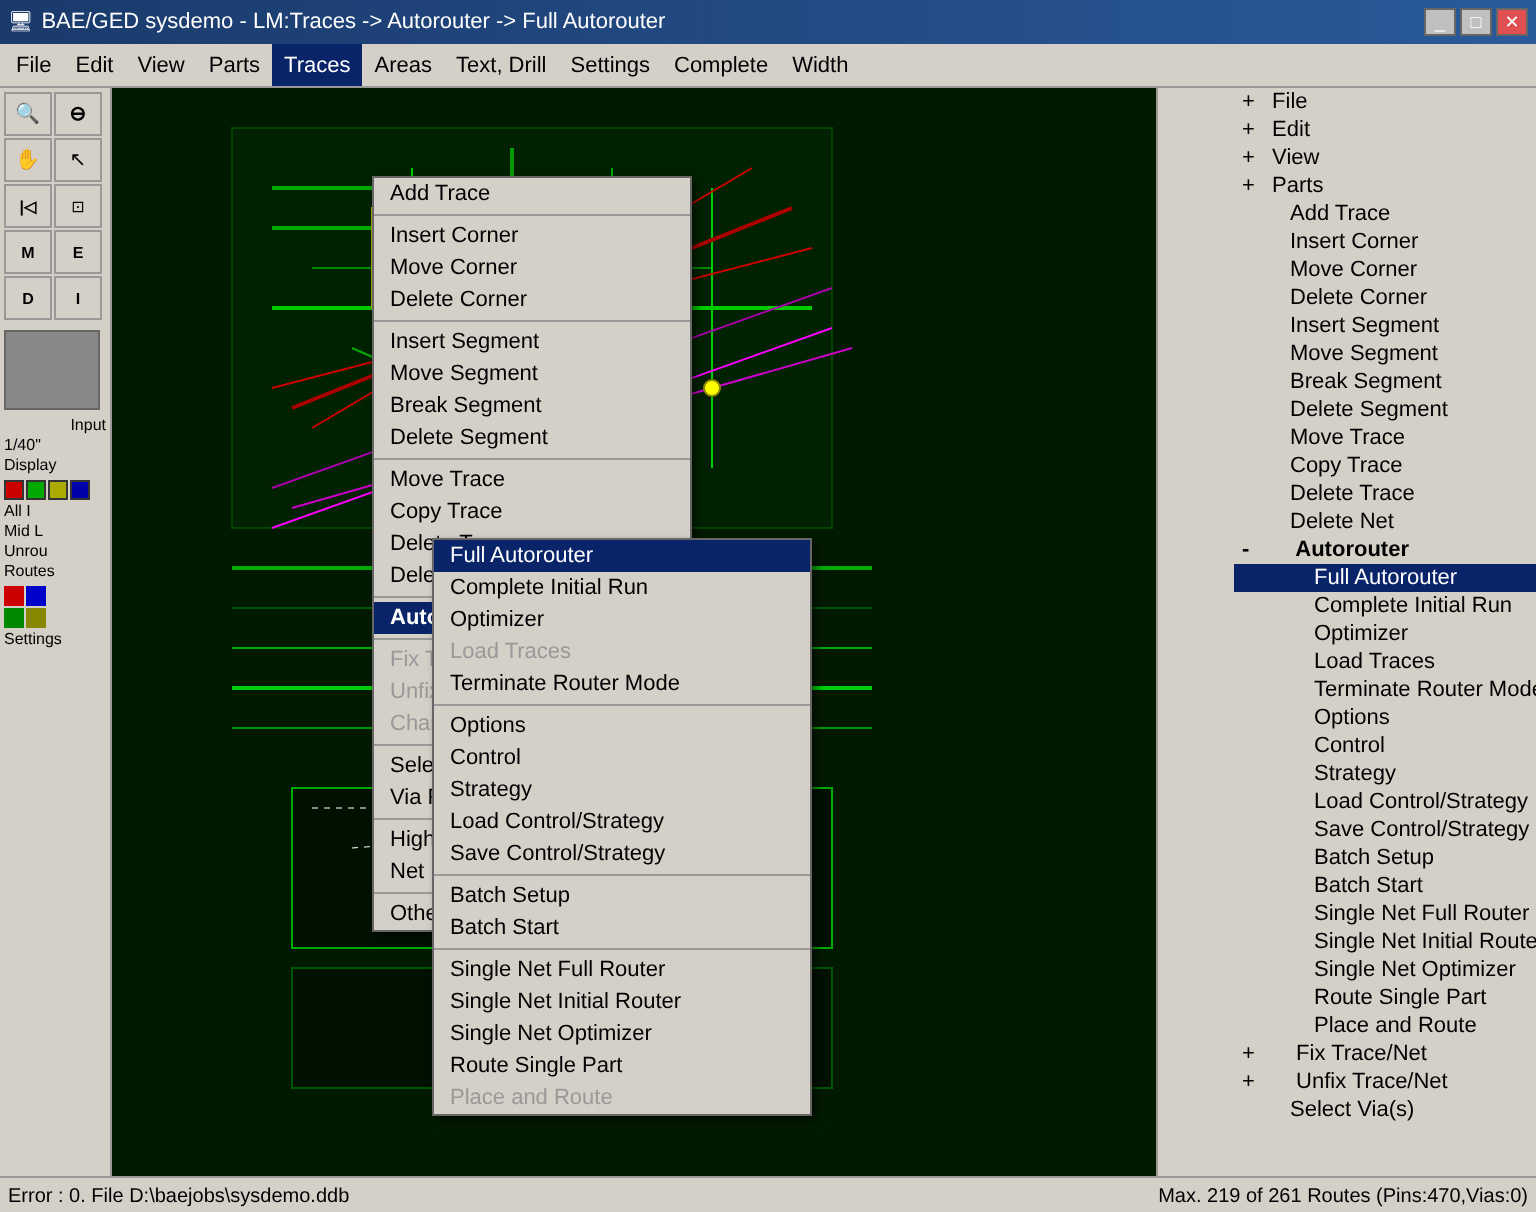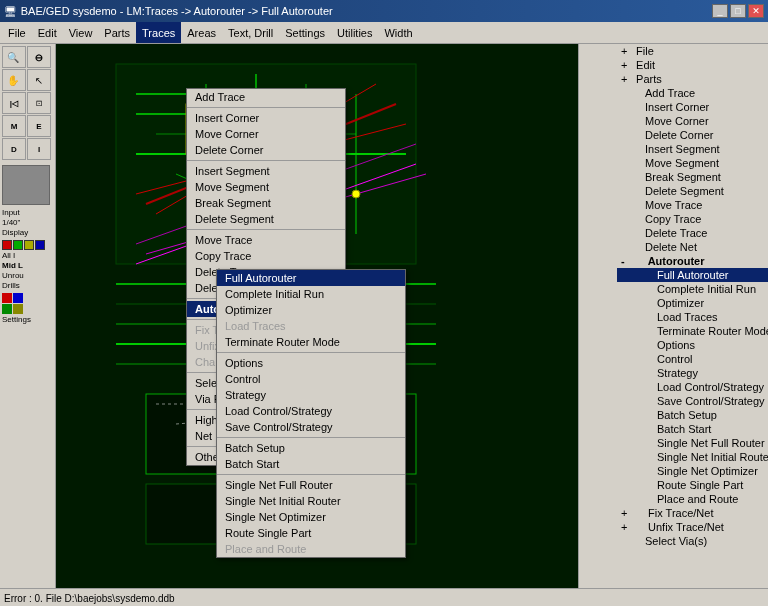--- a/index.html
+++ b/index.html
@@ -180,21 +180,21 @@
 
 <div id="menubar">
   <div class="menu-item">File</div>
   <div class="menu-item">Edit</div>
   <div class="menu-item">View</div>
   <div class="menu-item">Parts</div>
   <div class="menu-item active">Traces</div>
   <div class="menu-item">Areas</div>
   <div class="menu-item">Text, Drill</div>
   <div class="menu-item">Settings</div>
-  <div class="menu-item">Utilities</div>
+  <div class="menu-item">Complete</div>
   <div class="menu-item">Width</div>
 </div>
 
 <div id="main-layout" style="display:flex;height:544px;position:relative;">
 
   <div id="left-toolbar" style="width:56px;background:#d4d0c8;border-right:1px solid #999;display:flex;flex-direction:column;padding:2px;gap:1px;overflow:hidden;">
     <div class="toolbar-row">
       <div class="tb-btn" style="font-size:10px;">🔍</div>
       <div class="tb-btn" style="font-size:10px;font-weight:bold;">⊖</div>
     </div>
@@ -208,36 +208,36 @@
     </div>
     <div class="toolbar-row">
       <div class="tb-btn" style="font-size:8px;font-weight:bold;">M</div>
       <div class="tb-btn" style="font-size:8px;font-weight:bold;">E</div>
     </div>
     <div class="toolbar-row">
       <div class="tb-btn" style="font-size:8px;font-weight:bold;">D</div>
       <div class="tb-btn" style="font-size:8px;font-weight:bold;">I</div>
     </div>
     <div style="margin-top:4px;border:1px solid #666;width:48px;height:40px;background:#888;"></div>
-    <div style="margin-top:2px;font-size:8px;color:#000;text-align:left;">Input</div>
+    <div style="margin-top:2px;font-size:8px;color:#000;text-align:right;">Input</div>
     <div style="font-size:8px;color:#000;">1/40"</div>
     <div style="font-size:8px;color:#000;">Display</div>
 
     <div style="margin-top:2px;display:flex;flex-direction:column;gap:0px;">
       <div style="display:flex;gap:1px;">
         <div style="width:10px;height:10px;background:#c00;border:1px solid #333;"></div>
         <div style="width:10px;height:10px;background:#0a0;border:1px solid #333;"></div>
         <div style="width:10px;height:10px;background:#aa0;border:1px solid #333;"></div>
         <div style="width:10px;height:10px;background:#00a;border:1px solid #333;"></div>
       </div>
     </div>
     <div style="font-size:8px;color:#000;">All I</div>
-    <div style="font-size:8px;color:#000;font-weight:bold;">Mid L</div>
+    <div style="font-size:8px;color:#000;">Mid L</div>
     <div style="font-size:8px;color:#000;">Unrou</div>
-    <div style="font-size:8px;color:#000;">Drills</div>
+    <div style="font-size:8px;color:#000;">Routes</div>
 
     <div style="margin-top:2px;display:flex;gap:1px;">
       <div style="width:10px;height:10px;background:#c00;"></div>
       <div style="width:10px;height:10px;background:#00c;"></div>
     </div>
     <div style="display:flex;gap:1px;">
       <div style="width:10px;height:10px;background:#080;"></div>
       <div style="width:10px;height:10px;background:#880;"></div>
     </div>
     <div style="font-size:8px;color:#000;">Settings</div>
@@ -359,20 +359,21 @@
       <div class="sub-item">Single Net Optimizer</div>
       <div class="sub-item">Route Single Part</div>
       <div class="sub-item disabled">Place and Route</div>
     </div>
 
   </div>
 
   <div id="right-panel" style="width:190px;background:#d4d0c8;border-left:1px solid #999;overflow-y:scroll;font-size:11px;">
     <div class="tree-item"><span class="tree-expand">+</span> File</div>
     <div class="tree-item"><span class="tree-expand">+</span> Edit</div>
+    <div class="tree-item"><span class="tree-expand">+</span> View</div>
     <div class="tree-item"><span class="tree-expand">+</span> Parts</div>
     <div class="tree-item"><span style="display:inline-block;width:24px;"></span>Add Trace</div>
     <div class="tree-item"><span style="display:inline-block;width:24px;"></span>Insert Corner</div>
     <div class="tree-item"><span style="display:inline-block;width:24px;"></span>Move Corner</div>
     <div class="tree-item"><span style="display:inline-block;width:24px;"></span>Delete Corner</div>
     <div class="tree-item"><span style="display:inline-block;width:24px;"></span>Insert Segment</div>
     <div class="tree-item"><span style="display:inline-block;width:24px;"></span>Move Segment</div>
     <div class="tree-item"><span style="display:inline-block;width:24px;"></span>Break Segment</div>
     <div class="tree-item"><span style="display:inline-block;width:24px;"></span>Delete Segment</div>
     <div class="tree-item"><span style="display:inline-block;width:24px;"></span>Move Trace</div>
@@ -399,13 +400,14 @@
     <div class="tree-item"><span style="display:inline-block;width:36px;"></span>Place and Route</div>
     <div class="tree-item"><span style="display:inline-block;width:12px;">+</span><span style="display:inline-block;width:12px;"></span> Fix Trace/Net</div>
     <div class="tree-item"><span style="display:inline-block;width:12px;">+</span><span style="display:inline-block;width:12px;"></span> Unfix Trace/Net</div>
     <div class="tree-item"><span style="display:inline-block;width:24px;"></span>Select Via(s)</div>
   </div>
 
 </div>
 
 <div id="statusbar" style="height:20px;background:#d4d0c8;border-top:1px solid #999;display:flex;align-items:center;padding:0 4px;font-size:10px;color:#000;">
   <span>Error : 0. File D:\baejobs\sysdemo.ddb</span>
+  <span style="margin-left:auto;">Max. 219 of 261 Routes (Pins:470,Vias:0)</span>
 </div>
 
 </body></html>

